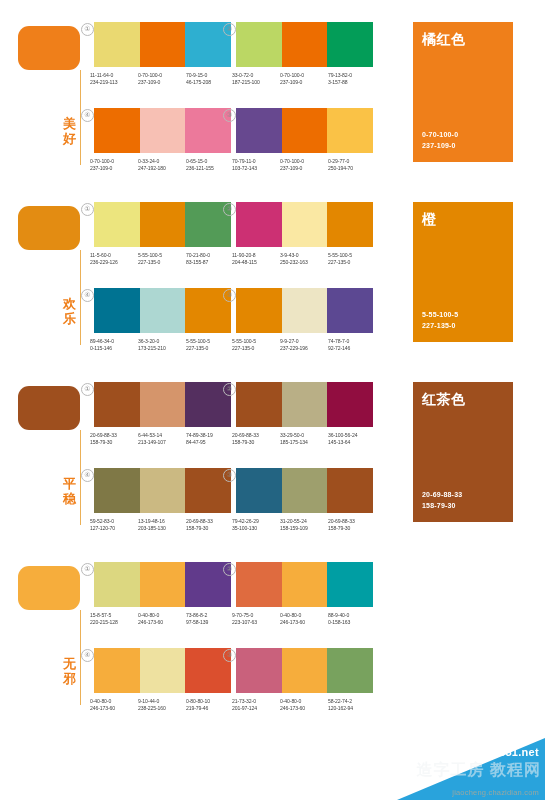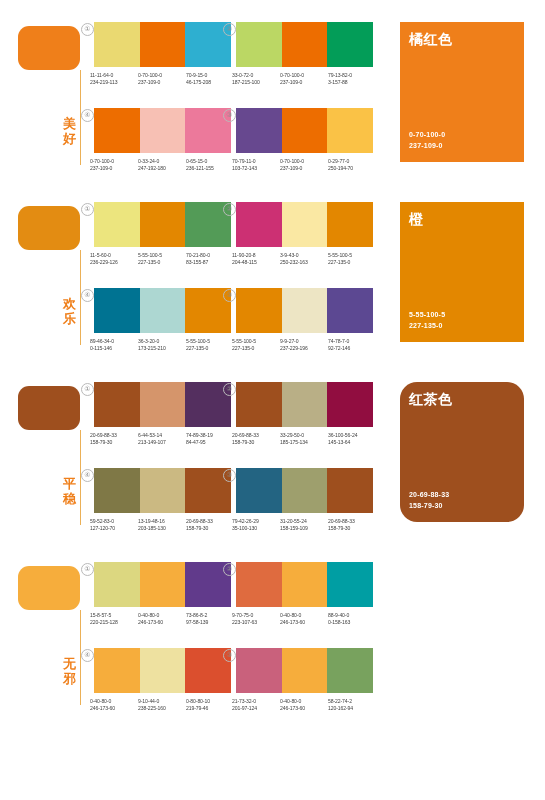--- a/index.html
+++ b/index.html
@@ -50,22 +50,22 @@
 
   .codes{display:flex;width:145px;margin-top:5px;margin-left:0px;}
   .codes .cell{width:48px;padding-right:1px;box-sizing:border-box;}
   .codes .cmyk,.codes .rgb{
     font-size:5.1px;line-height:7.4px;color:#3f3f3f;
     white-space:nowrap;letter-spacing:-.1px;
   }
 
   
   .bigcard{
-    position:absolute;left:400px;top:22px;
-    width:124px;height:140px;
+    position:absolute;left:413px;top:22px;
+    width:100px;height:140px;
     color:#ffffff;
   }
   .bigcard .cname{
     position:absolute;left:9px;top:9px;
     font-size:14px;font-weight:bold;line-height:17px;letter-spacing:.5px;
   }
   .bigcard .cvals{
     position:absolute;left:9px;bottom:11px;
     font-size:7px;font-weight:bold;line-height:10.5px;letter-spacing:.2px;
   }
@@ -388,21 +388,21 @@
               <div class="cell">
                 <div class="cmyk">31-20-55-24</div>
                 <div class="rgb">158-159-109</div>
               </div>
               <div class="cell">
                 <div class="cmyk">20-69-88-33</div>
                 <div class="rgb">158-79-30</div>
               </div>
             </div>
           </div>
-          <div class="bigcard" style="background: rgb(158, 79, 30); border-radius: 17px;">
+          <div class="bigcard" style="background: rgb(158, 79, 30);">
             <div class="cname">红茶色</div>
             <div class="cvals">
               <div>20-69-88-33</div>
               <div>158-79-30</div>
             </div>
           </div>
         </div>
       </div>
       <div class="section">
         <div class="section-inner">
@@ -499,13 +499,19 @@
               <div class="cell">
                 <div class="cmyk">58-22-74-2</div>
                 <div class="rgb">120-162-94</div>
               </div>
             </div>
           </div>
         </div>
       </div>
     </div>
 
+  <div class="watermark">
+    <div class="wm-tri"></div>
+    <div class="wm-jb">jb51.net</div>
+    <div class="wm-cn">造字工房 教程网</div>
+    <div class="wm-url">jiaocheng.chazidian.com</div>
+  </div>
 </div>
 
 </body></html>

